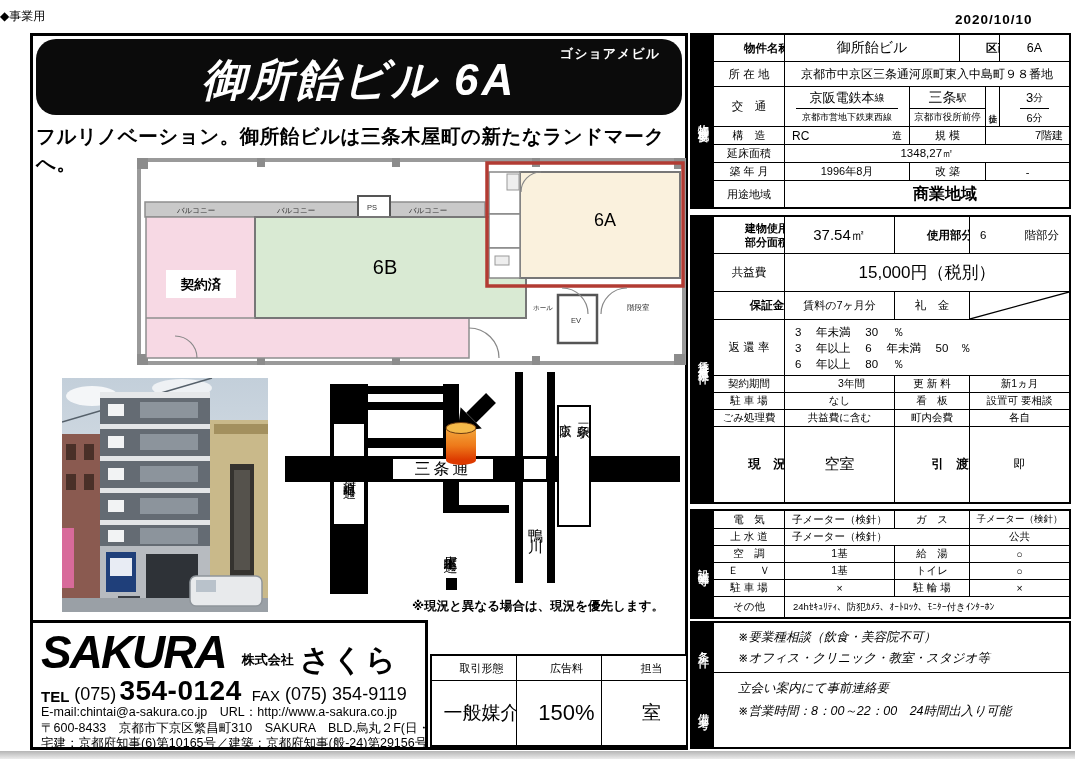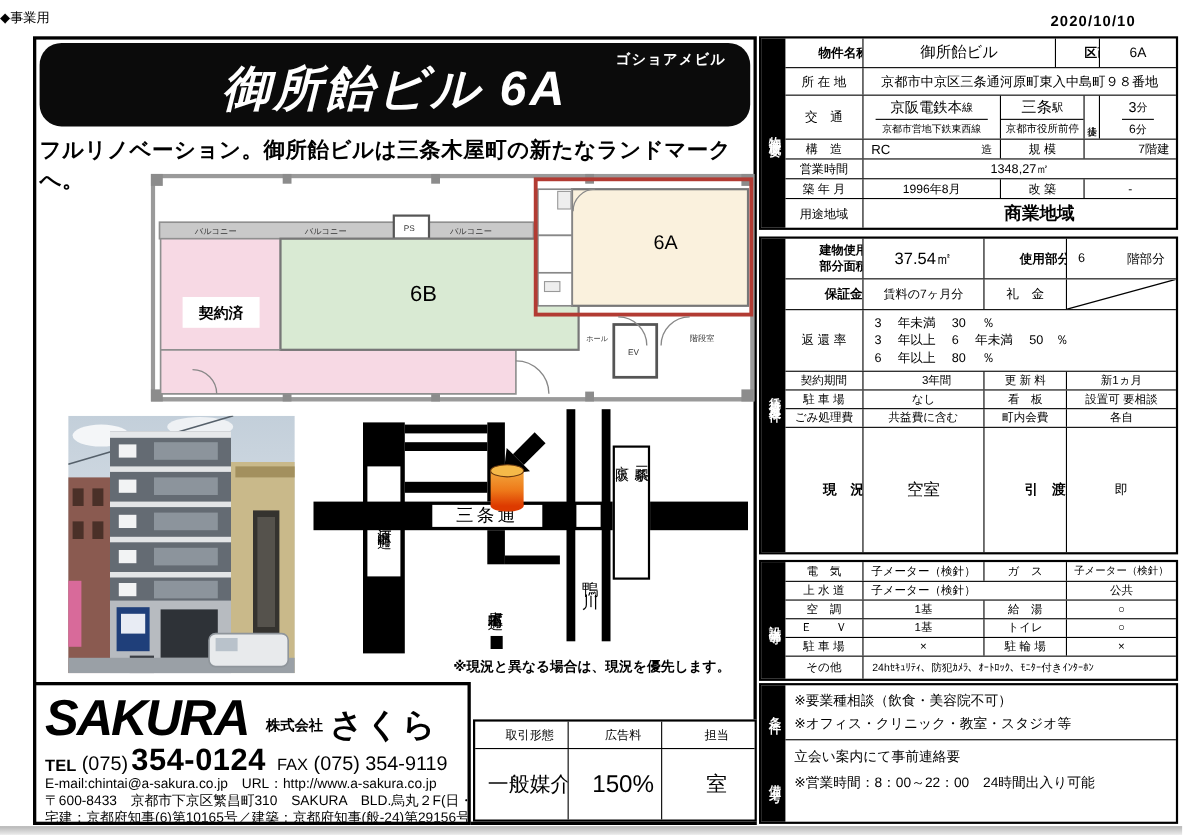--- a/index.html
+++ b/index.html
@@ -36,21 +36,21 @@
 .b { font-weight:bold;padding-left:36px; }
 .jsb { justify-content:space-between; padding:0 7px; }
 .left { justify-content:flex-start; padding-left:8px; }
 .right { justify-content:flex-end; padding-right:6px; }
 .sub { display:flex; flex-direction:column; }
 .sub > div { display:flex; align-items:center; justify-content:space-between; padding:0 6px; }
 .walkcell { writing-mode:vertical-rl; text-orientation:upright; font-size:9px; }
 .diag { position:relative; }
 .diag svg { position:absolute; inset:0; width:100%; height:100%; }
 .refund { align-items:flex-start; justify-content:flex-start; flex-direction:column; padding:4px 0 0 10px; font-size:11.5px; line-height:16px; }
-.freebox { padding:4px 8px; font-size:12.5px; line-height:21px; overflow:hidden; }
+.freebox { padding:4px 24px; font-size:12.5px; line-height:21px; overflow:hidden;font-style:italic; }
 .barzone { display:flex; align-items:center; justify-content:center; }
 
 
 .agency { left:30px; top:620px; width:398px; height:130px; border:3px solid #000; background:#fff; z-index:3; padding:2px 8px; overflow:hidden; }
 .logo-row { display:flex; align-items:flex-end; height:50px; }
 .logo-main { font-size:46px; font-weight:bold; font-style:italic; letter-spacing:-2px; line-height:46px;text-align:center; }
 .logo-corp { font-size:13px; font-weight:bold; margin:0 6px 6px 16px; }
 .logo-name { font-size:30px; font-weight:bold; line-height:30px; margin-bottom:0px; letter-spacing:2px; }
 .tel-row { display:flex; align-items:flex-end; height:30px; white-space:nowrap; }
 .tel-l { font-size:15px; font-weight:bold; margin-right:5px; }
@@ -301,21 +301,21 @@
       <div class="row" style="height:18px;">
         <div class="c first" style="width:70px; font-size:11px;">構　造</div>
         <div class="c jsb" style="width:125px; font-size:12px;">
             <span>RC</span>
             <span style="font-size:10px;">造</span>
           </div>
         <div class="c" style="width:76px; font-size:11px;">規 模</div>
         <div class="c right" style="width:84px; font-size:11px;">7階建</div>
       </div>
       <div class="row" style="height:18px;">
-        <div class="c first" style="width:70px; font-size:11px;">営業時間</div>
+        <div class="c first" style="width:70px; font-size:11px;">延床面積</div>
         <div class="c" style="width:285px; font-size:11.5px;">1348,27㎡</div>
       </div>
       <div class="row" style="height:18px;justify-content:center;">
         <div class="c first" style="width:70px; font-size:11px;">築 年 月</div>
         <div class="c" style="width:125px; font-size:11px;">1996年8月</div>
         <div class="c" style="width:76px; font-size:11px;">改 築</div>
         <div class="c" style="width:84px; font-size:11px;">-</div>
       </div>
       <div class="row grow">
         <div class="c first" style="width:70px; font-size:11px;">用途地域</div>
@@ -333,20 +333,24 @@
         <div class="c first col b" style="width:70px; font-size:11px; line-height:14px;">
           <span>建物使用</span>
           <span>部分面積</span>
         </div>
         <div class="c" style="width:110px; font-size:15px;">37.54㎡</div>
         <div class="c b" style="width:75px; font-size:11.5px;">使用部分</div>
         <div class="c jsb" style="width:100px; font-size:11.5px; padding:0 10px;">
             <span>6</span>
             <span>階部分</span>
           </div>
+      </div>
+      <div class="row" style="height:38px;">
+        <div class="c first" style="width:70px; font-size:11.5px;">共益費</div>
+        <div class="c" style="width:285px; font-size:17px;">15,000円（税別）</div>
       </div>
       <div class="row" style="height:28px;">
         <div class="c first b" style="width:70px; font-size:11.5px;">保証金</div>
         <div class="c" style="width:110px; font-size:11px;">賃料の7ヶ月分</div>
         <div class="c" style="width:75px; font-size:11.5px;">礼　金</div>
         <div class="c diag" style="width:100px;">
           <svg viewBox="0 0 100 28" preserveAspectRatio="none">
               <line x1="0" y1="28" x2="100" y2="0" stroke="#000" stroke-width="1.3"></line>
             </svg>
         </div>

